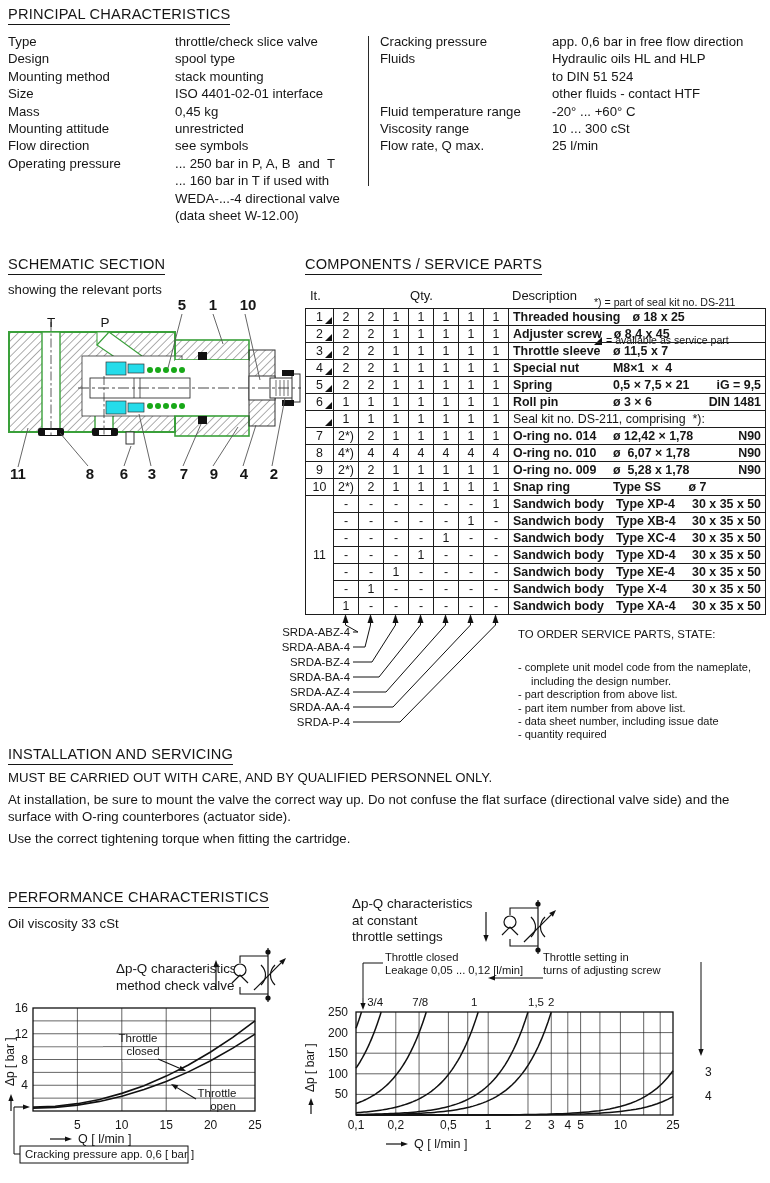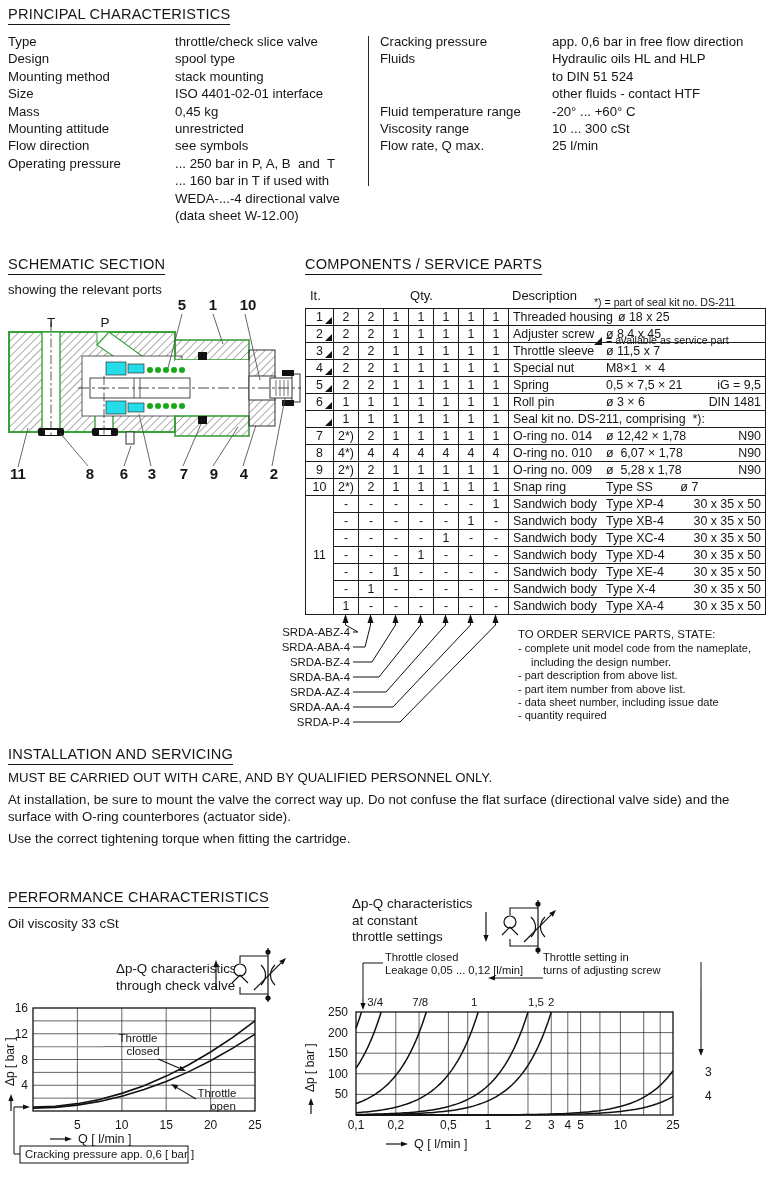--- a/index.html
+++ b/index.html
@@ -14,29 +14,29 @@
   #principal-divider{position:absolute;left:368px;top:36px;width:1px;height:150px;background:#2a2a2a;}
   #legend{position:absolute;left:594px;top:271px;font-size:10.6px;line-height:12.6px;white-space:pre;}
   .tri{display:inline-block;width:0;height:0;border-bottom:8px solid #111;border-left:8px solid transparent;
        margin-right:4px;vertical-align:-1px;}
   .th{position:absolute;font-size:13px;white-space:pre;}
   #parts-table{position:absolute;left:305px;top:308px;border-collapse:collapse;table-layout:fixed;
                width:460px;font-size:12.4px;}
   #parts-table td{border:1px solid #1d1d1d;height:16px;padding:0;text-align:center;vertical-align:middle;
                   overflow:hidden;white-space:pre;}
   #parts-table td.desc{text-align:left;padding:0 4px;}
-  .desc-grid{display:grid;grid-template-columns:minmax(88px,max-content) 1fr max-content;column-gap:5px;}
+  .desc-grid{display:grid;grid-template-columns:minmax(88px,max-content) 1fr max-content;column-gap:12px;font-weight:bold;}
   .desc-grid span{white-space:pre;}
   .desc-grid .d3{text-align:right;}
   td.itcell{position:relative;}
   .mark{position:absolute;right:1px;bottom:1px;width:0;height:0;border-bottom:7px solid #111;
         border-left:7px solid transparent;}
   #fan-svg{position:absolute;left:240px;top:612px;}
   #order-block{position:absolute;left:518px;top:628px;width:252px;font-size:11px;line-height:13.4px;}
-  .order-title{margin-bottom:1px;font-size:11.4px;}
+  .order-title{margin-bottom:20px;font-size:11.4px;}
   .order-item{padding-left:13px;text-indent:-13px;}
   .order-cont{padding-left:13px;}
   #install-paras{position:absolute;left:8px;top:770px;width:758px;font-size:13.2px;line-height:16.8px;}
   #install-paras p{margin:0 0 5.5px 0;}
   #lc-title{position:absolute;left:116px;top:960px;font-size:13.4px;line-height:17px;white-space:pre;}
   #rc-title{position:absolute;left:352px;top:896px;font-size:13.4px;line-height:16.5px;white-space:pre;}
   #rc-closed-label{position:absolute;left:385px;top:951px;font-size:11.2px;line-height:13px;white-space:pre;}
   #rc-setting-label{position:absolute;left:543px;top:951px;font-size:11.2px;line-height:13px;white-space:pre;}
   .abs-svg{position:absolute;}
   svg text{font-family:"Liberation Sans",sans-serif;}
@@ -462,21 +462,21 @@
   <div class="h1" style="left:8px;top:746px">INSTALLATION AND SERVICING</div>
   <div id="install-paras">
       <p>MUST BE CARRIED OUT WITH CARE, AND BY QUALIFIED PERSONNEL ONLY.</p>
       <p>At installation, be sure to mount the valve the correct way up.  Do not confuse the flat surface (directional valve side) and the surface with O-ring counterbores (actuator side).</p>
       <p>Use the correct tightening torque when fitting the cartridge.</p>
     </div>
 
   <div class="h1" style="left:8px;top:889px">PERFORMANCE CHARACTERISTICS</div>
   <div class="sub" style="left:8px;top:916px">Oil viscosity 33 cSt</div>
 
-  <div id="lc-title"><div>Δp-Q characteristics</div><div>through check valve</div></div>
+  <div id="lc-title"><div>Δp-Q characteristics</div><div>method check valve</div></div>
   <svg id="sym-left" class="abs-svg" style="left:206px;top:944px" width="95" height="62" viewBox="0 0 95 62">
       <line x1="62" y1="4" x2="62" y2="58" stroke="#111" stroke-width="1.2"></line>
       <circle cx="62" cy="8" r="2.6" fill="#111"></circle>
       <circle cx="62" cy="54" r="2.6" fill="#111"></circle>
       <polyline points="62,12 34,12 34,19" fill="none" stroke="#111" stroke-width="1.1"></polyline>
       <polyline points="34,43 34,50 62,50" fill="none" stroke="#111" stroke-width="1.1"></polyline>
       <circle cx="34" cy="26" r="6" fill="#fff" stroke="#111" stroke-width="1.2"></circle>
       <polyline points="26,39 34,31 42,39" fill="none" stroke="#111" stroke-width="1.2"></polyline>
       <path d="M 55,21 C 61,27 61,35 55,41" fill="none" stroke="#111" stroke-width="1.2"></path>
       <path d="M 69,21 C 63,27 63,35 69,41" fill="none" stroke="#111" stroke-width="1.2"></path>

